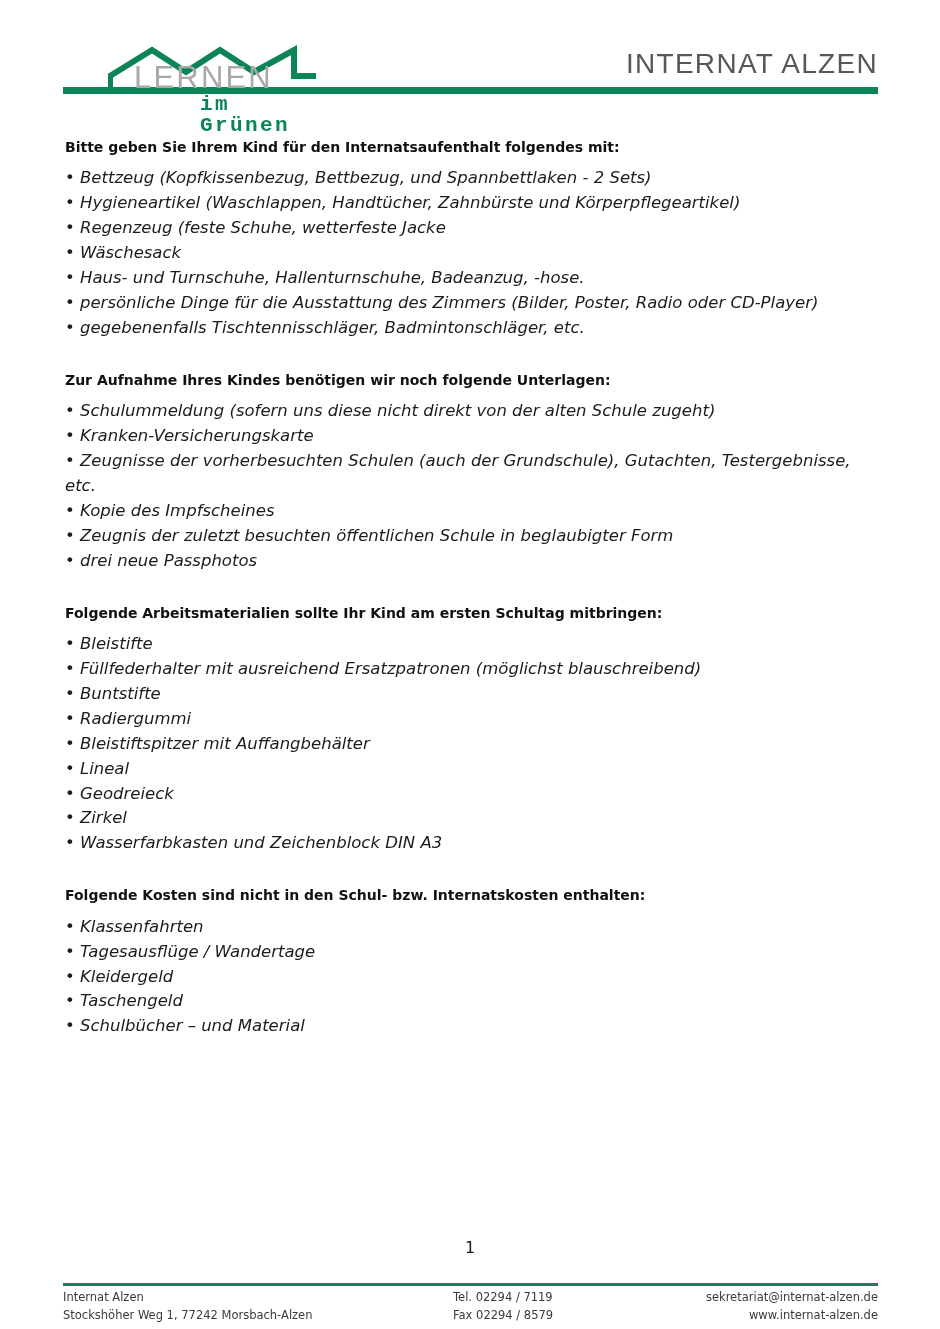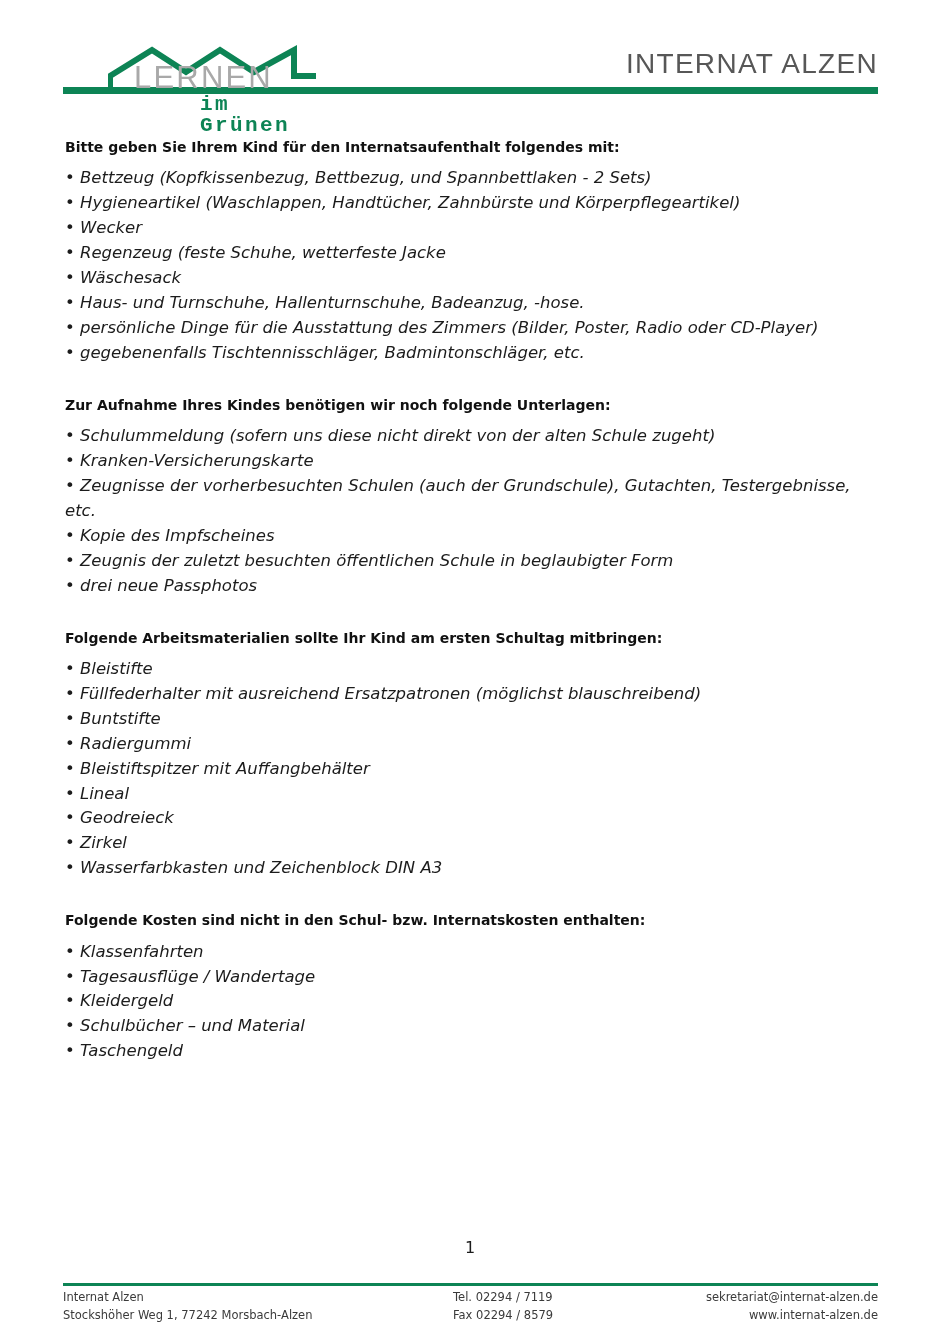--- a/index.html
+++ b/index.html
@@ -178,21 +178,20 @@
     <div class="header-title">INTERNAT ALZEN</div>
   </div>
 
   <div class="content">
 
     <div class="section">
       <div class="sec-heading">Bitte geben Sie Ihrem Kind für den Internatsaufenthalt folgendes mit:</div>
       <ul class="sec-list">
         <li>• Bettzeug (Kopfkissenbezug, Bettbezug, und Spannbettlaken - 2 Sets)</li>
         <li>• Hygieneartikel (Waschlappen, Handtücher, Zahnbürste und Körperpflegeartikel)</li>
-        <li>• Wecker</li>
         <li>• Regenzeug (feste Schuhe, wetterfeste Jacke</li>
         <li>• Wäschesack</li>
         <li>• Haus- und Turnschuhe, Hallenturnschuhe, Badeanzug, -hose.</li>
         <li>• persönliche Dinge für die Ausstattung des Zimmers (Bilder, Poster, Radio oder CD-Player)</li>
         <li>• gegebenenfalls Tischtennisschläger, Badmintonschläger, etc.</li>
       </ul>
     </div>
 
     <div class="gap-section"></div>
 
@@ -226,22 +225,22 @@
     </div>
 
     <div class="gap-section"></div>
 
     <div class="section">
       <div class="sec-heading">Folgende Kosten sind nicht in den Schul- bzw. Internatskosten enthalten:</div>
       <ul class="sec-list">
         <li>• Klassenfahrten</li>
         <li>• Tagesausflüge / Wandertage</li>
         <li>• Kleidergeld</li>
+        <li>• Taschengeld</li>
         <li>• Schulbücher – und Material</li>
-        <li>• Taschengeld</li>
       </ul>
     </div>
 
   </div>
 
   <div class="page-number">1</div>
 
   <div class="footer-rule"></div>
 
   <div class="footer">

